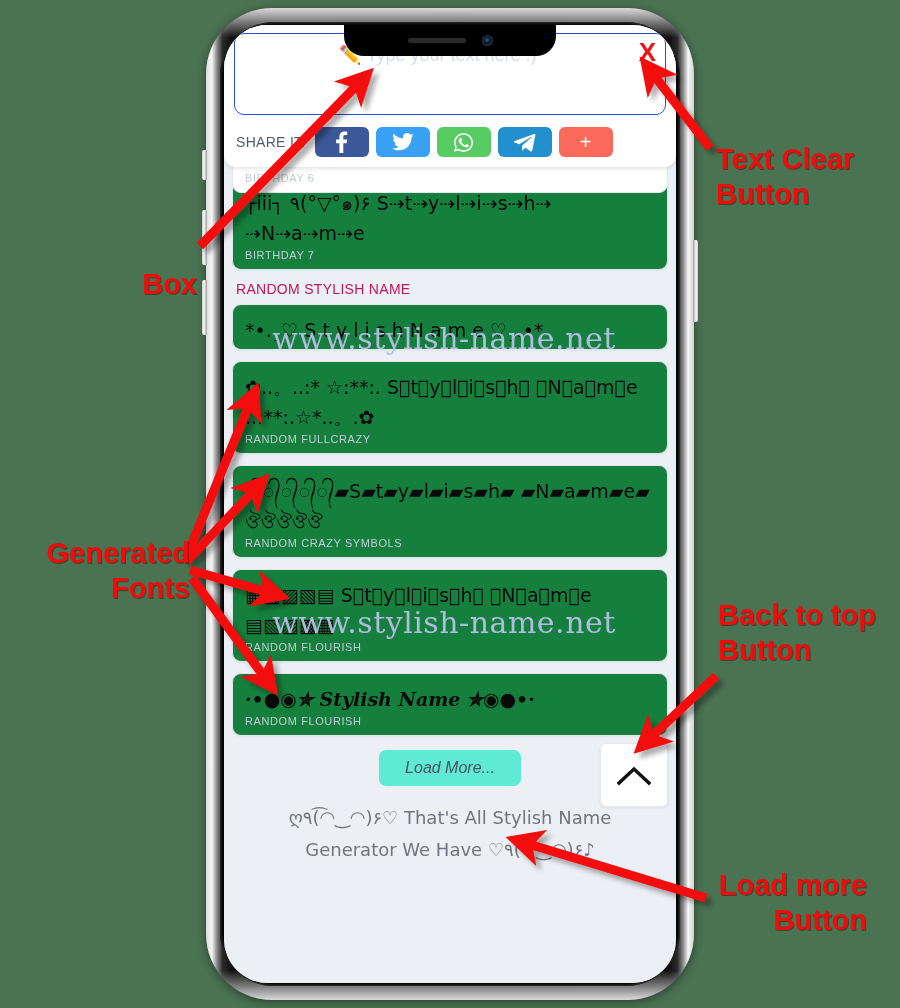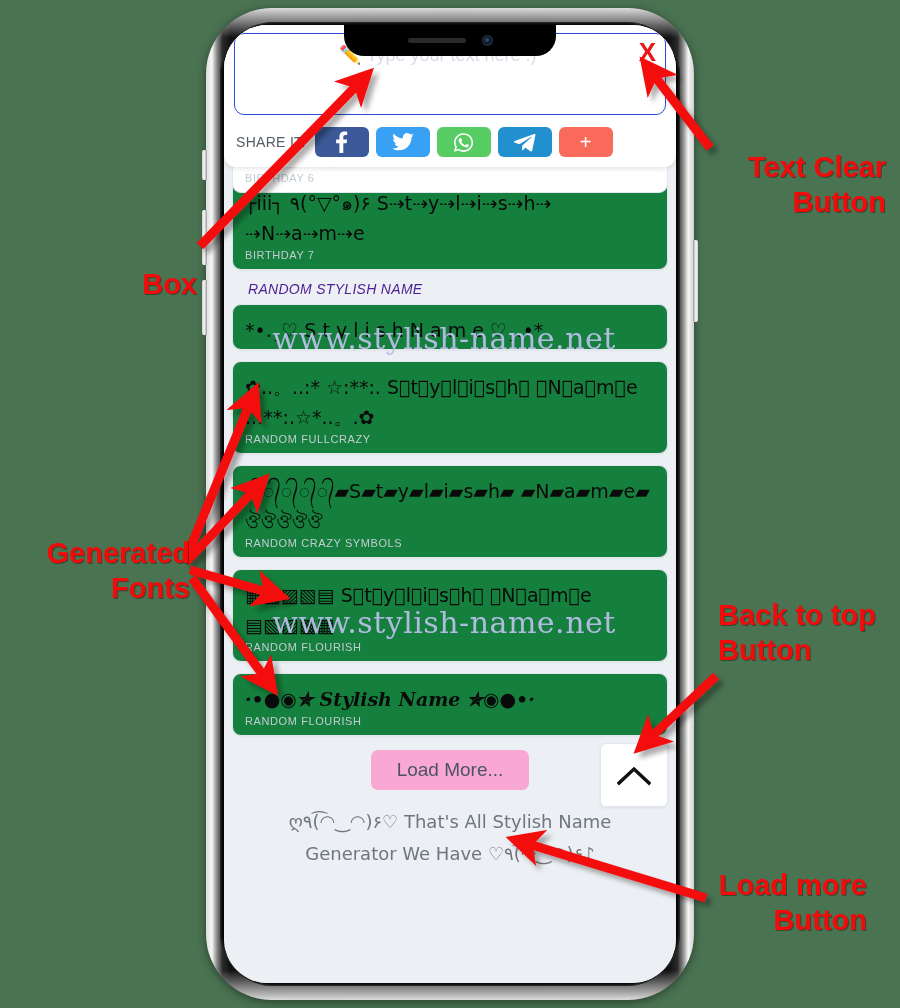--- a/index.html
+++ b/index.html
@@ -220,25 +220,24 @@
   .font-label {
     font-size: 11px;
     letter-spacing: .6px;
     color: #c4cbd4;
     margin-top: 1px;
     padding-bottom: 4px;
     font-family: "Liberation Sans", sans-serif;
   }
   .section-heading {
     font-size: 14px;
-    color: #4c1d95;
+    color: #be185d;
     letter-spacing: .3px;
-    margin: 2px 0 7px 16px;
-    font-family: "Liberation Sans", sans-serif;
-    font-style: italic;
+    margin: 2px 0 7px 4px;
+    font-family: "Liberation Sans", sans-serif;
   }
 
   
   #card-birthday6 {
     position: absolute;
     left: 8px; right: 8px;
     top: 105px;
     z-index: 5;
     background: #fff;
     border: 1px solid #e1e6ec;
@@ -282,28 +281,29 @@
     z-index: 25;
     cursor: pointer;
     box-shadow: 0 1px 3px rgba(0,0,0,.08);
   }
 
   #load-more-wrap {
     text-align: center;
     margin-top: 14px;
   }
   #load-more-btn {
-    background: #f9a8d4;
+    background: #5eead4;
     color: #4c5461;
     border: none;
     border-radius: 7px;
-    font-size: 19px;
+    font-size: 16px;
     font-family: "Liberation Sans", sans-serif;
     padding: 9px 26px;
     cursor: pointer;
+    font-style: italic;
   }
   #footer-note {
     text-align: center;
     font-size: 18px;
     color: #6f767f;
     line-height: 32px;
     margin: 16px 18px 0 18px;
     font-family: "DejaVu Sans", sans-serif;
   }
 
@@ -312,21 +312,21 @@
     position: absolute;
     color: #f30a0a;
     font-family: "Liberation Sans", sans-serif;
     font-size: 29px;
     font-weight: bold;
     line-height: 35px;
     z-index: 100;
     text-shadow: 1px 1px 0 rgba(0,0,0,.35);
   }
   #anno-text-input  { left: 22px;  top: 232px; width: 175px; text-align: right; }
-  #anno-text-clear  { left: 716px; top: 150px; width: 170px; text-align: right; }
+  #anno-text-clear  { left: 716px; top: 142px; width: 170px; text-align: left; }
   #anno-gen-fonts   { left: 10px;  top: 508px; width: 180px; text-align: right; margin-top: 28px; }
   #anno-back-top    { left: 718px; top: 598px; width: 180px; text-align: left; }
   #anno-load-more   { left: 682px; top: 868px; width: 185px; text-align: right; }
 
   #anno-svg {
     position: absolute;
     left: 0; top: 0;
     width: 900px; height: 1008px;
     z-index: 90;
     pointer-events: none;

